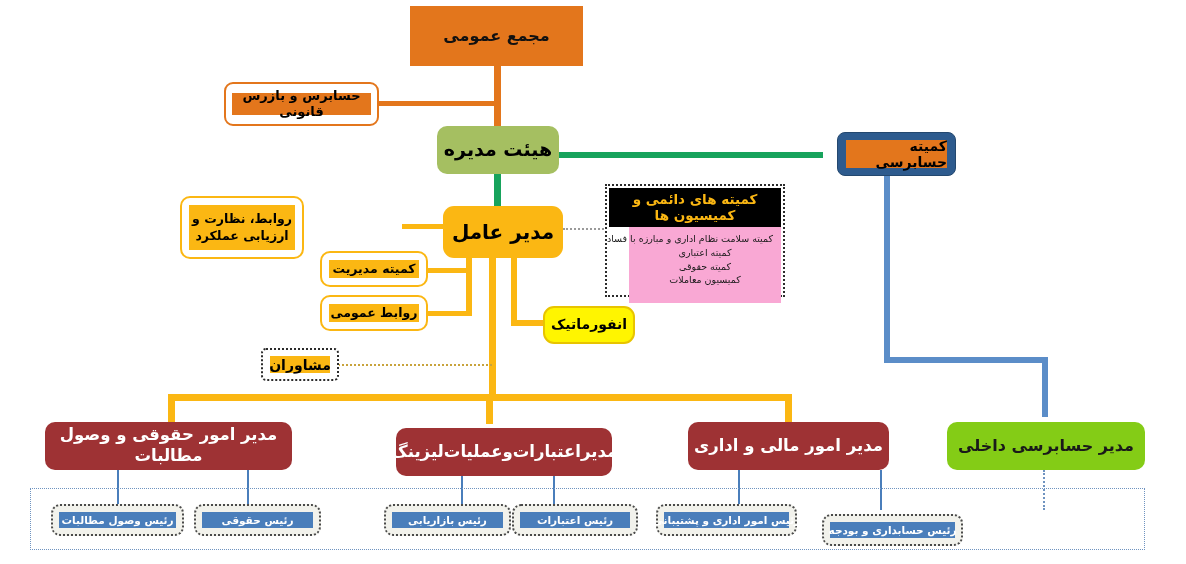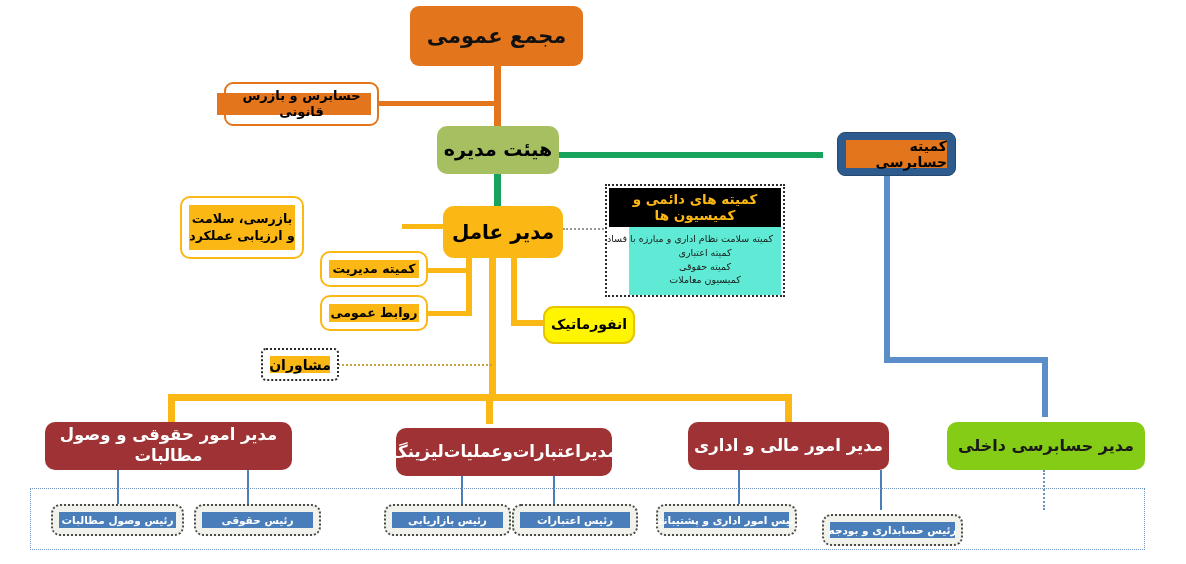--- a/index.html
+++ b/index.html
@@ -24,22 +24,22 @@
     line-height:1.25;
     z-index:5;
   }
   .line{
     position:absolute;
     z-index:1;
   }
   
   .n-assembly{
     background:#E3761C;
-    border-radius:9px;
-    font-size:21px;
+    border-radius:0;
+    font-size:16px;
     color:#111;
   }
   
   .shell-orange{
     position:absolute;
     box-sizing:border-box;
     background:#ffffff;
     border:2px solid #E3761C;
     border-radius:9px;
     padding:9px 6px;
@@ -50,21 +50,20 @@
     width:100%;
     height:100%;
     display:flex;
     align-items:center;
     justify-content:center;
     text-align:center;
     font-weight:bold;
     font-size:13px;
     color:#000;
     line-height:1.2;
-    padding-left:15px;
   }
   
   .n-board{
     background:#A5BF61;
     border-radius:10px;
     font-size:19px;
   }
   
   .shell-blue{
     position:absolute;
@@ -154,22 +153,22 @@
   }
   .committees .head{
     background:#000000;
     color:#FBB713;
     font-weight:bold;
     font-size:13.5px;
     text-align:center;
     padding:3px 2px 4px;
   }
   .committees .body{
-    background:#5eead4;
-    padding:5px 8px 8px;
+    background:#f9a8d4;
+    padding:5px 8px 16px;
     margin-left:20px;
   }
   .committees .body div{
     color:#1a1a1a;
     font-size:9.5px;
     text-align:center;
     line-height:1.45;
     white-space:nowrap;
   }
   
@@ -272,21 +271,21 @@
 
   <div class="node n-board" style="left:437px;top:126px;width:122px;height:48px;">هیئت مدیره</div>
 
   <div class="shell-blue" style="left:821px;top:132px;width:119px;height:44px;margin-left:16px;">
     <div class="fill">کمیته حسابرسی</div>
   </div>
 
   <div class="node n-ceo" style="left:443px;top:206px;width:120px;height:52px;">مدیر عامل</div>
 
   <div class="shell-amber" style="left:180px;top:196px;width:124px;height:63px;">
-    <div class="fill">بازرسی، سلامت و ارزیابی عملکرد</div>
+    <div class="fill">روابط، نظارت و ارزیابی عملکرد</div>
   </div>
 
   <div class="shell-amber" style="left:320px;top:251px;width:108px;height:36px;">
     <div class="fill">کمیته مدیریت</div>
   </div>
 
   <div class="shell-amber" style="left:320px;top:295px;width:108px;height:36px;">
     <div class="fill">روابط عمومی</div>
   </div>
 

